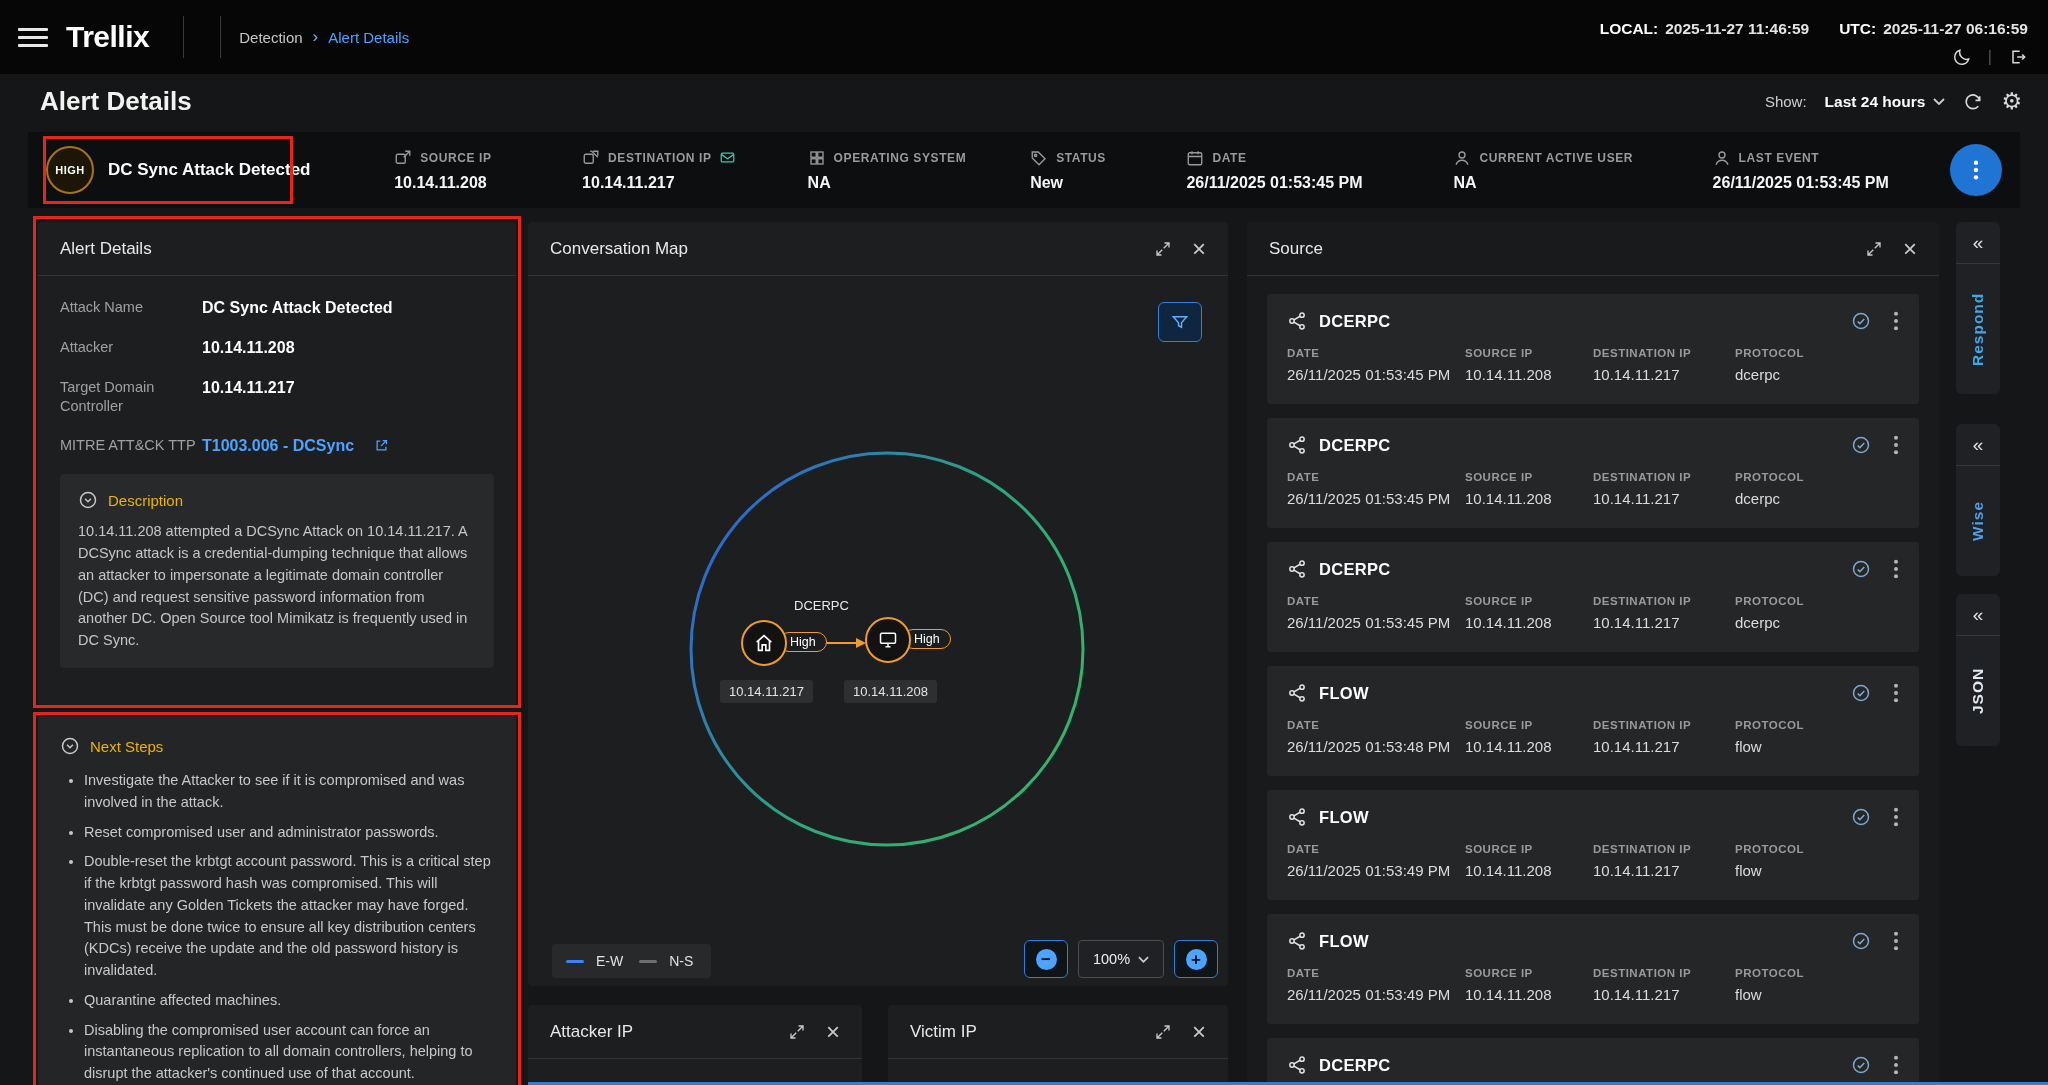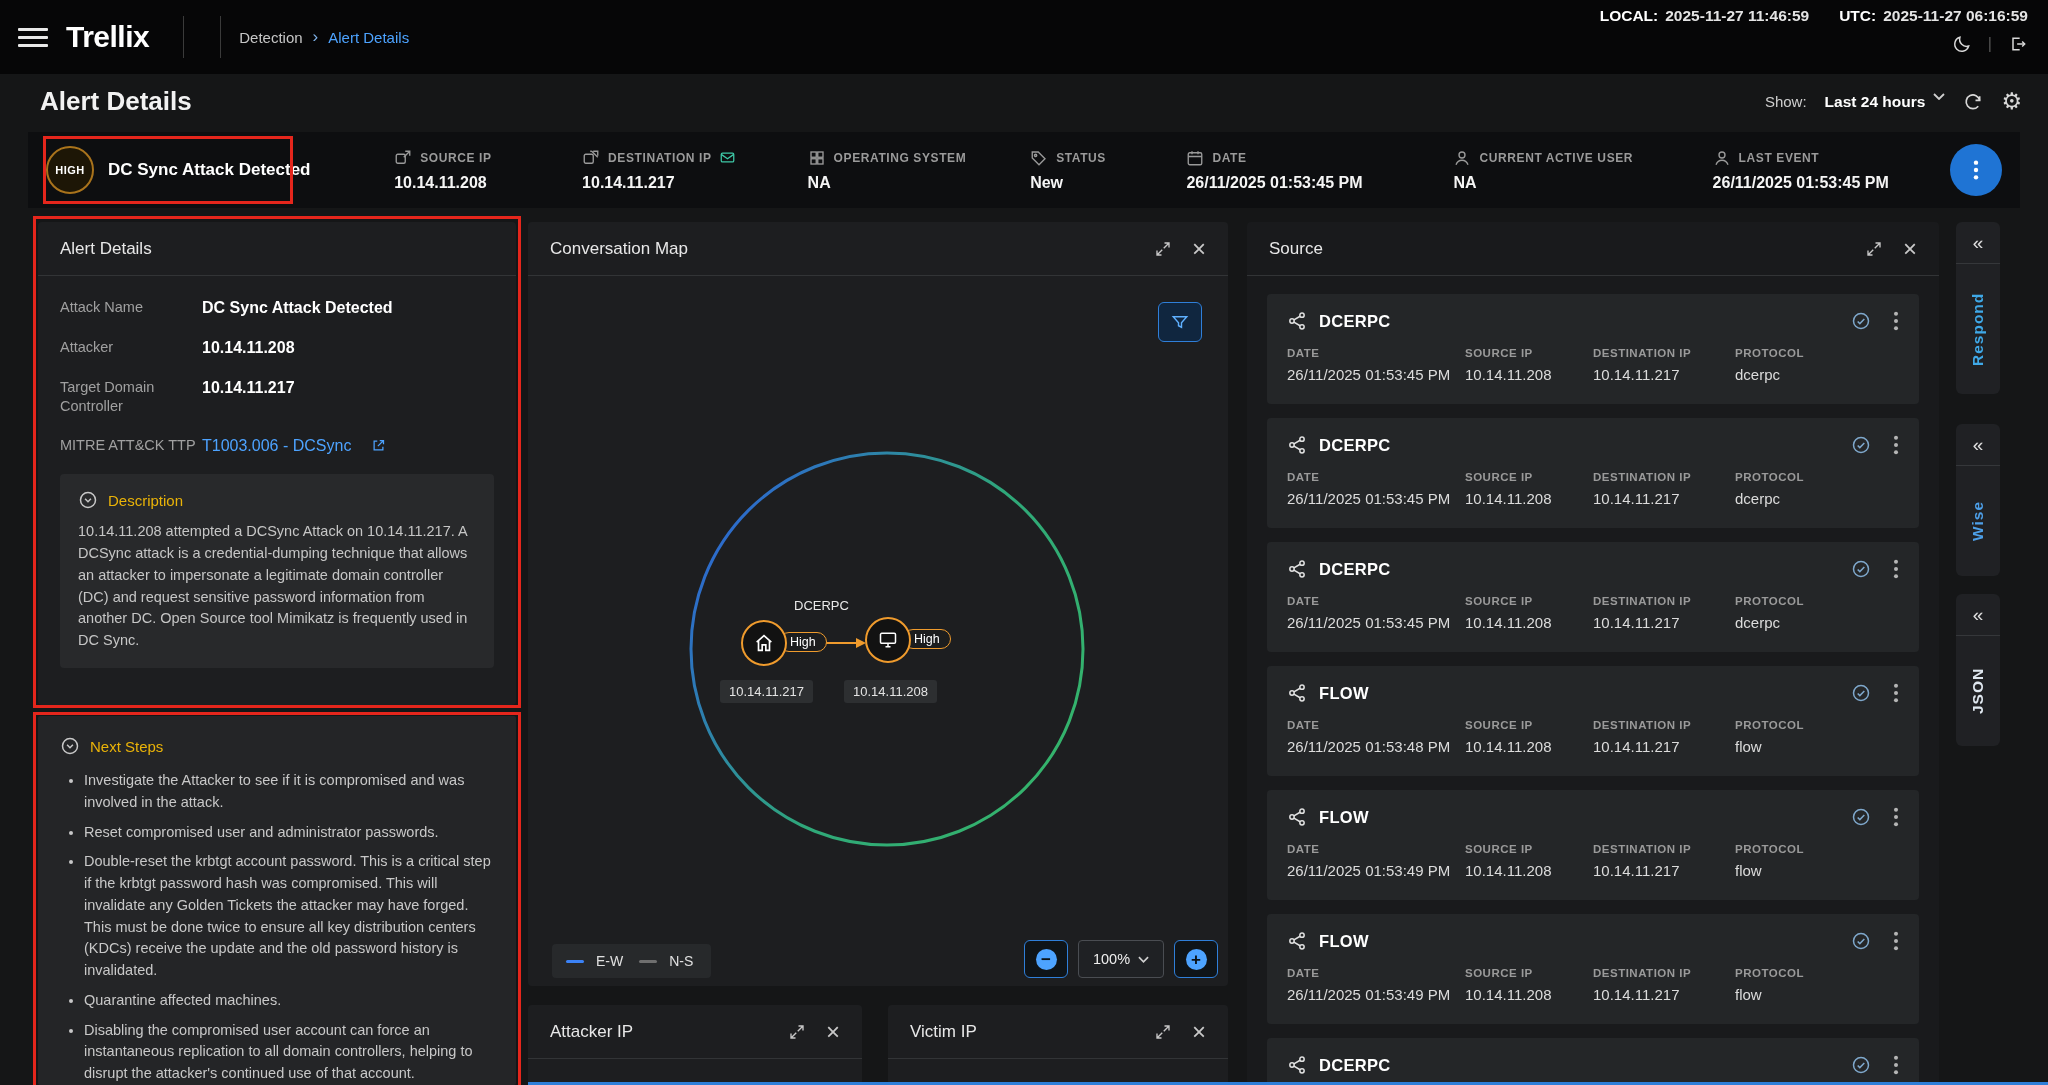--- a/index.html
+++ b/index.html
@@ -12,34 +12,34 @@
   .hamburger{width:30px;height:30px;display:flex;flex-direction:column;justify-content:center;gap:5px;cursor:pointer;margin-right:18px}
   .hamburger span{display:block;height:3px;background:#e8e8e8;border-radius:1px}
   .brand{font-size:30px;font-weight:bold;color:#fff;letter-spacing:-.5px;margin-right:16px}
   .vdiv{width:1px;height:42px;background:#3a3a3a;margin:0 18px}
   .product-line1{font-size:15px;letter-spacing:.8px;color:#f0f0f0}
   .product-line2{font-size:12px;letter-spacing:1px;color:#b0b0b0;margin-top:3px}
   .breadcrumb{display:flex;align-items:center;font-size:15px}
   .bc-parent{color:#c6c6c6}
   .bc-chev{color:#7fb2e8;margin:0 10px;font-size:17px}
   .bc-current{color:#4da3ff}
-  .header-right{position:absolute;right:20px;top:7px;display:flex;flex-direction:column;align-items:flex-end}
+  .header-right{position:absolute;right:20px;top:20px;display:flex;flex-direction:column;align-items:flex-end}
   .clock-row{display:flex;gap:30px;font-size:15.5px}
   .clock-pair{display:flex;gap:7px}
   .clock-label{font-weight:bold;color:#fff}
   .clock-value{color:#e4e4e4;font-weight:bold}
   .hdr-icons{display:flex;align-items:center;gap:16px;margin-top:9px}
   .hdr-sep{color:#555;font-size:16px}
 
   
   .toolbar{position:absolute;top:74px;left:0;right:0;height:56px}
   .page-title{position:absolute;left:40px;top:12px;font-size:26px;font-weight:600;color:#f2f2f2}
   .toolbar-right{position:absolute;right:26px;top:16px;display:flex;align-items:center;gap:18px}
   .show-label{font-size:15px;color:#cfcfcf}
-  .range-select{display:flex;align-items:flex-start;gap:8px;font-size:15.5px;font-weight:bold;color:#fff;cursor:pointer}
+  .range-select{display:flex;align-items:center;gap:8px;font-size:15.5px;font-weight:bold;color:#fff;cursor:pointer}
   .gear{font-family:"DejaVu Sans",sans-serif;font-size:23px;color:#d8d8d8;cursor:pointer;line-height:1}
 
   
   .summary{position:absolute;left:28px;right:28px;top:132px;height:76px;background:#0d0e10;
     display:flex;align-items:center;padding:0 18px}
   .sev-name{width:352px;display:flex;align-items:center;gap:14px}
   .sev-badge{width:48px;height:48px;border-radius:50%;border:2px solid #a9731c;background:#1d1606;
     display:flex;align-items:center;justify-content:center;font-size:11px;font-weight:bold;color:#fff;letter-spacing:.5px;flex-shrink:0}
   .alert-name{font-size:17px;font-weight:bold;color:#fff;line-height:1.2}
   .sum-field{display:flex;flex-direction:column}
@@ -57,21 +57,21 @@
   .panel-title{font-size:17px;color:#e8e8e8}
   .panel-actions{display:flex;align-items:center;gap:20px}
   .x-icon{font-size:24px;color:#c8c8c8;line-height:1;cursor:pointer}
 
   
   .alert-panel{left:38px;top:222px;width:478px;height:483px}
   .ad-body{padding:22px 22px 16px 22px}
   .ad-row{display:flex;margin-bottom:19px}
   .ad-label{width:142px;flex-shrink:0;font-size:14.5px;color:#a0a0a0;line-height:1.35}
   .ad-value{font-size:16px;font-weight:bold;color:#fff;line-height:1.3}
-  .mitre-link{display:flex;align-items:center;gap:20px;font-size:16px;font-weight:normal;color:#4da3ff;cursor:pointer}
+  .mitre-link{display:flex;align-items:center;gap:20px;font-size:16px;font-weight:bold;color:#4da3ff;cursor:pointer}
   .desc-box{background:#28292b;border-radius:4px;padding:16px 18px;margin-top:4px}
   .box-title-row{display:flex;align-items:center;gap:10px}
   .box-title{font-size:15px;color:#eab308}
   .desc-text{margin-top:11px;font-size:14.5px;color:#c6c6c6;line-height:1.5}
 
   
   .next-panel{left:38px;top:716px;width:478px;height:369px;background:#242527;border-radius:2px;
     position:absolute;padding:20px 22px;overflow:hidden}
   .next-list{margin-top:14px;padding-left:24px;list-style:disc}
   .next-list li{font-size:14.5px;color:#c8c8c8;line-height:1.5;margin-bottom:8px}

